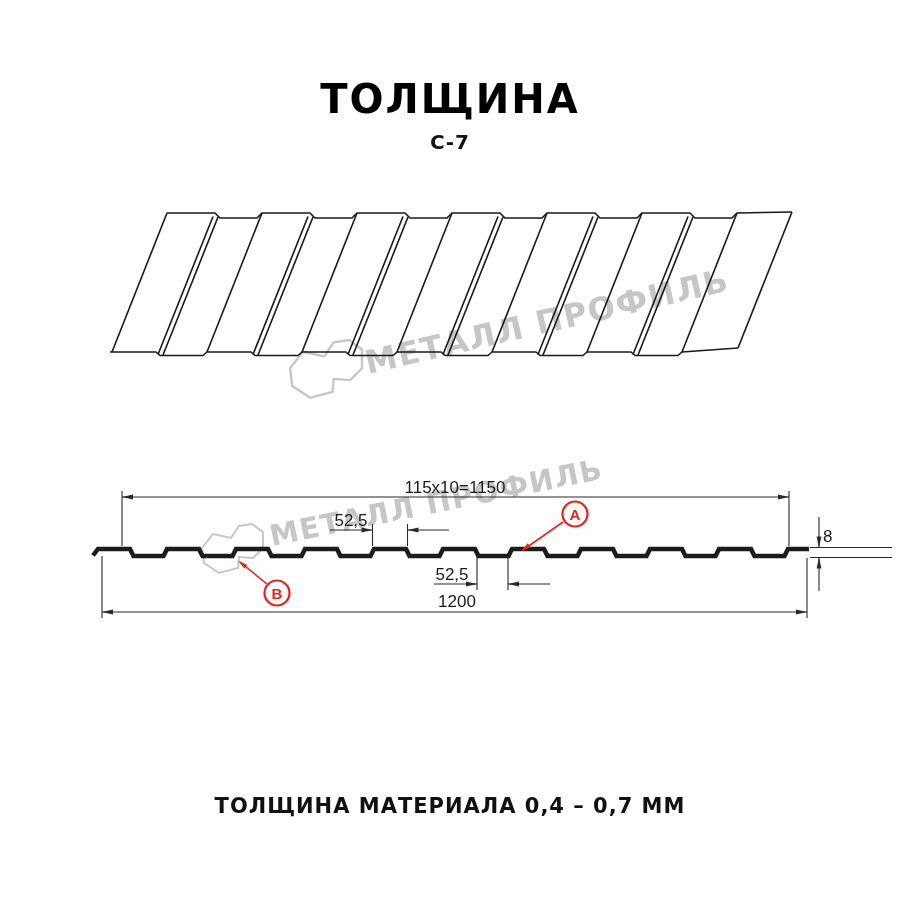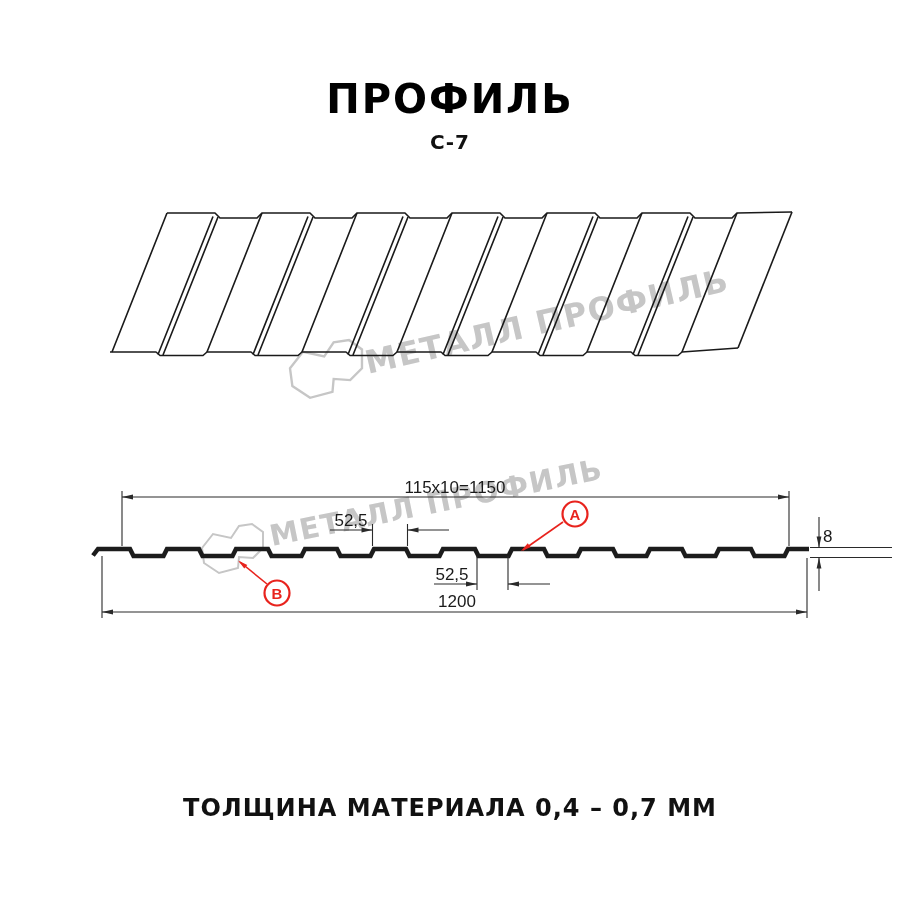--- a/index.html
+++ b/index.html
@@ -10,21 +10,21 @@
   .page-title{
     position:absolute;top:76px;left:0;width:900px;text-align:center;
     font-size:40px;font-weight:bold;letter-spacing:2px;color:#000;
   }
   .page-subtitle{
     position:absolute;top:130px;left:0;width:900px;text-align:center;
     font-size:20px;font-weight:600;letter-spacing:1px;color:#111;
   }
   .footer-note{
     position:absolute;top:794px;left:0;width:900px;text-align:center;
-    font-size:24px;font-weight:600;letter-spacing:1px;color:#111;
+    font-size:21px;font-weight:600;letter-spacing:1px;color:#111;
   }
   svg{position:absolute;top:0;left:0;}
   .outline{fill:none;stroke:#1a1a1a;stroke-width:1.6px;stroke-linejoin:round;}
   .profile{fill:none;stroke:#1c1c1c;stroke-width:4.5px;stroke-linejoin:miter;}
   .dim{stroke:#2a2a2a;stroke-width:1.1px;fill:none;}
   .dim-arrow{fill:#2a2a2a;stroke:none;}
   .dim-text{
     font-family:"Liberation Sans",sans-serif;font-size:17px;fill:#1a1a1a;
   }
   .wm{stroke:#c6c6c6;stroke-width:2px;fill:none;}
@@ -35,21 +35,21 @@
   .red-circle{stroke:#e8231d;stroke-width:2.2px;fill:none;}
   .red-fill{fill:#e8231d;stroke:none;}
   .red-letter{
     font-family:"Liberation Sans",sans-serif;font-size:15px;font-weight:600;
     fill:#e8231d;text-anchor:middle;
   }
 </style>
 </head>
 <body>
 
-<div class="page-title">ПРОФИЛЬ</div>
+<div class="page-title">ТОЛЩИНА</div>
 <div class="page-subtitle">С-7</div>
 
 <svg width="900" height="900" viewBox="0 0 900 900">
 
   <g>
     <polygon class="wm" transform="translate(290,340) scale(1.18) translate(-202,-524)" points="202,548 213,534 231,538 239,526 252,524 263,532 263,548 253,558 239,557 238,568 219,573 204,563"></polygon>
     <text class="wm-text" transform="translate(368,374) rotate(-13)" font-size="32">МЕТАЛЛ ПРОФИЛЬ</text>
   </g>
   <g>
     <polygon class="wm" points="202,548 213,534 231,538 239,526 252,524 263,532 263,548 253,558 239,557 238,568 219,573 204,563"></polygon>

